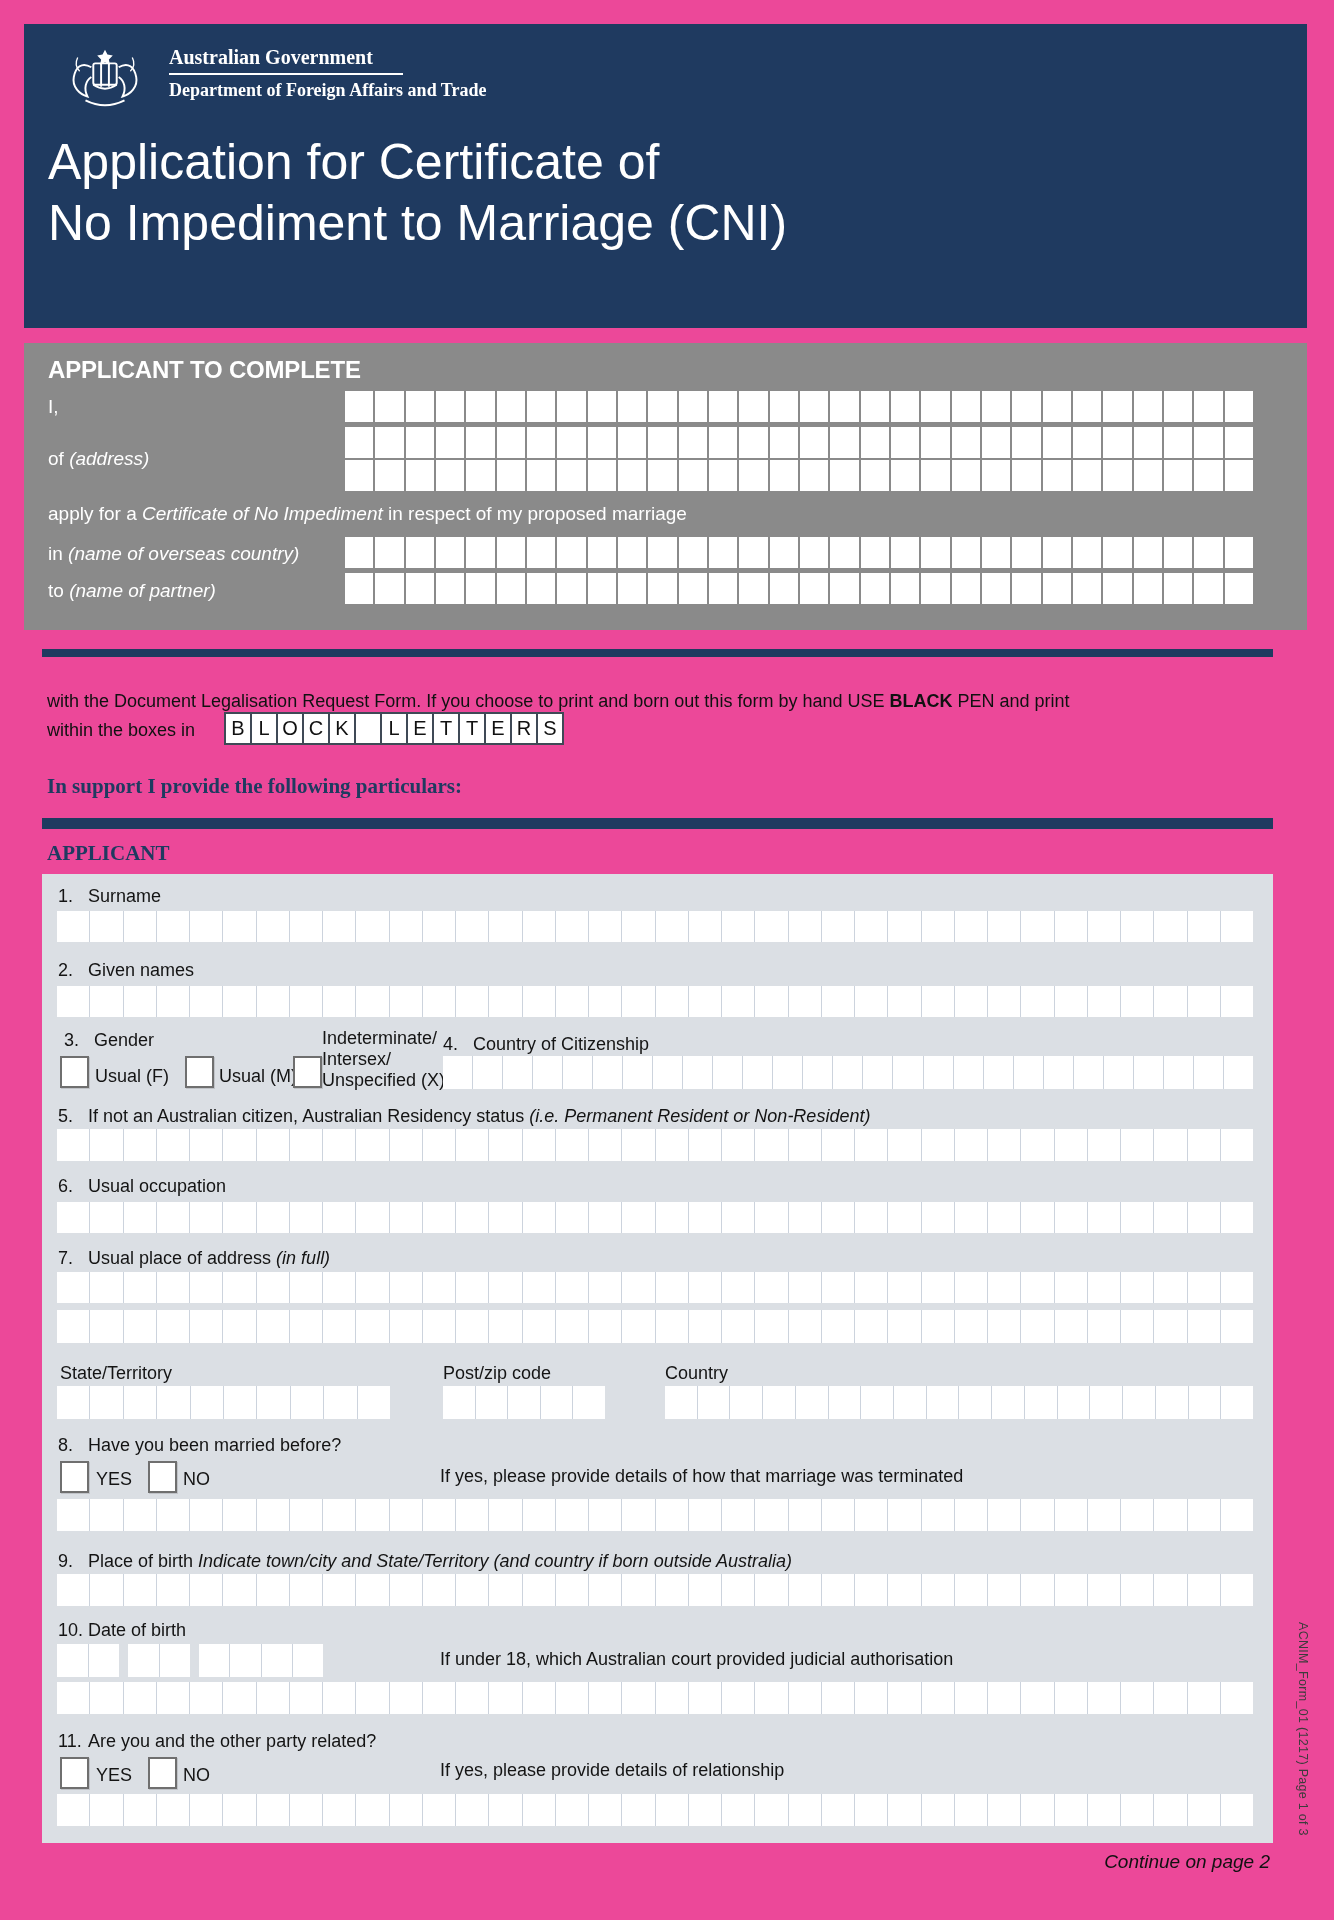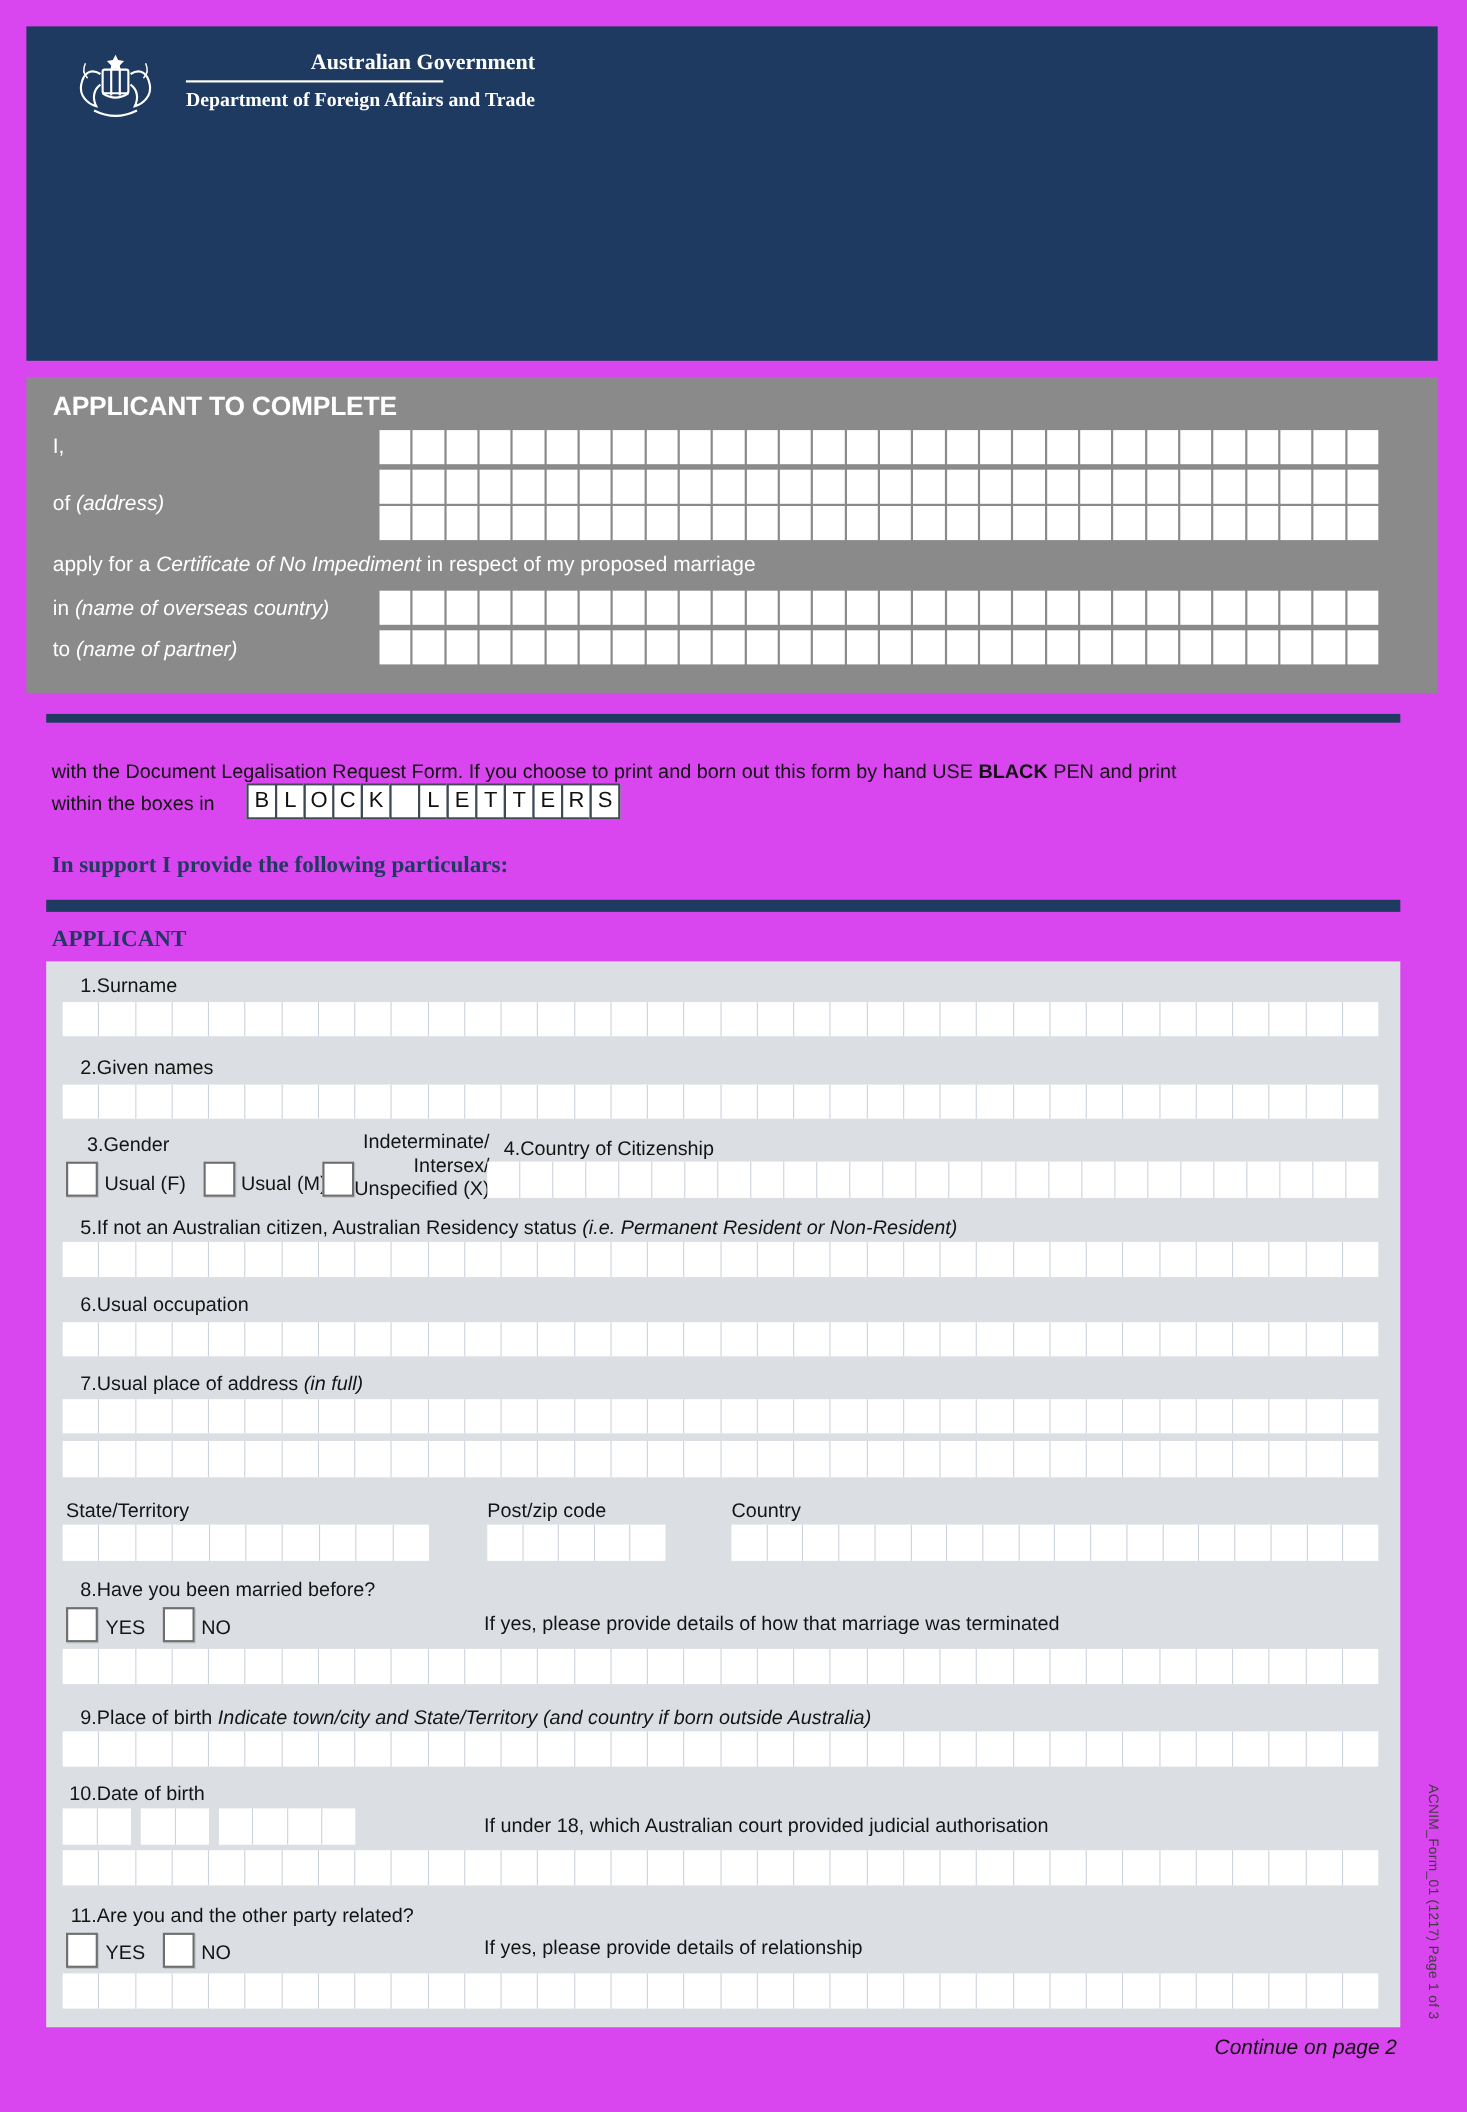--- a/index.html
+++ b/index.html
@@ -1,20 +1,20 @@
 <!DOCTYPE html>
 <html><head>
 <meta charset="utf-8">
 <style>
   :root{
     --navy:#1f3a60; --darkgray:#8a8a8a; --panel:#dbdfe4; --cellline:#ccd3dd; --ink:#161616;
   }
   html,body{margin:0;padding:0;background:#fff;}
   body{font-family:"Liberation Sans", sans-serif; color:var(--ink);}
-  .page{position:relative;width:1334px;height:1920px;background:#d946ef;overflow:hidden;text-align:right;}
+  .page{position:relative;width:1334px;height:1920px;background:#ec4899;overflow:hidden;}
   .abs{position:absolute;}
   
   .navy-header{left:24px;top:24px;width:1283px;height:304px;background:var(--navy);}
   .gov-name{font-family:"Liberation Serif", serif;font-weight:bold;color:#fff;font-size:20px;}
   .gov-rule{width:234px;height:2px;background:#fff;margin:4px 0 5px 0;}
   .dept-name{font-family:"Liberation Serif", serif;font-weight:bold;color:#fff;font-size:18px;}
   .form-title{color:#fff;font-size:50px;line-height:61px;letter-spacing:0px;}
   
   .gray-section{left:24px;top:343px;width:1283px;height:287px;background:var(--darkgray);}
   .gray-h{color:#fff;font-weight:bold;font-size:24px;letter-spacing:-0.2px;}
@@ -60,20 +60,24 @@
         <path d="M64 30 C 74 24 80 30 82 40 C 84 50 76 58 68 60 C 72 52 70 44 64 40"></path>
         <path d="M30 64 q20 10 40 0"></path>
         <path d="M22 20 q-4 8 2 14 M78 20 q4 8 -2 14" stroke-width="1.4"></path>
       </g>
     </svg>
     <div class="abs" style="left:145px;top:22px;">
       <div class="gov-name">Australian Government</div>
       <div class="gov-rule"></div>
       <div class="dept-name">Department of Foreign Affairs and Trade</div>
     </div>
+    <div class="abs form-title" style="left:24px;top:108px;">
+      <div>Application for Certificate of</div>
+      <div>No Impediment to Marriage (CNI)</div>
+    </div>
   </div>
 
   <div class="abs gray-section"></div>
   <div class="abs gray-h" style="left:48px;top:356px;">APPLICANT TO COMPLETE</div>
 
   <div class="abs gray-lbl" style="left:48px;top:396px;"><span>I,</span></div>
   <div class="abs darkrow" style="left:345px;top:391px;width:908px;height:31px;">
       <div class="cell"></div>
       <div class="cell"></div>
       <div class="cell"></div>

